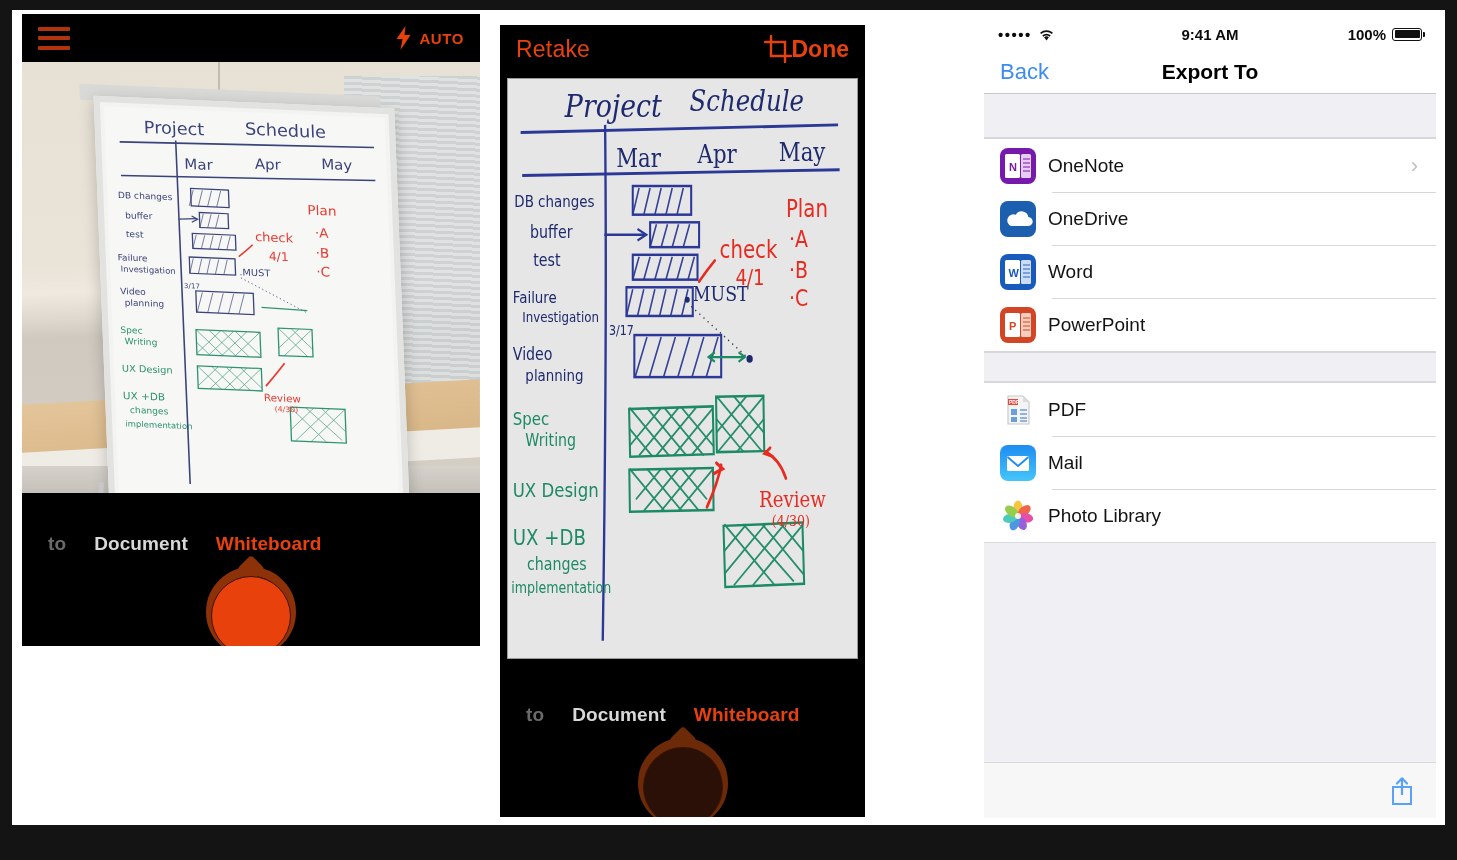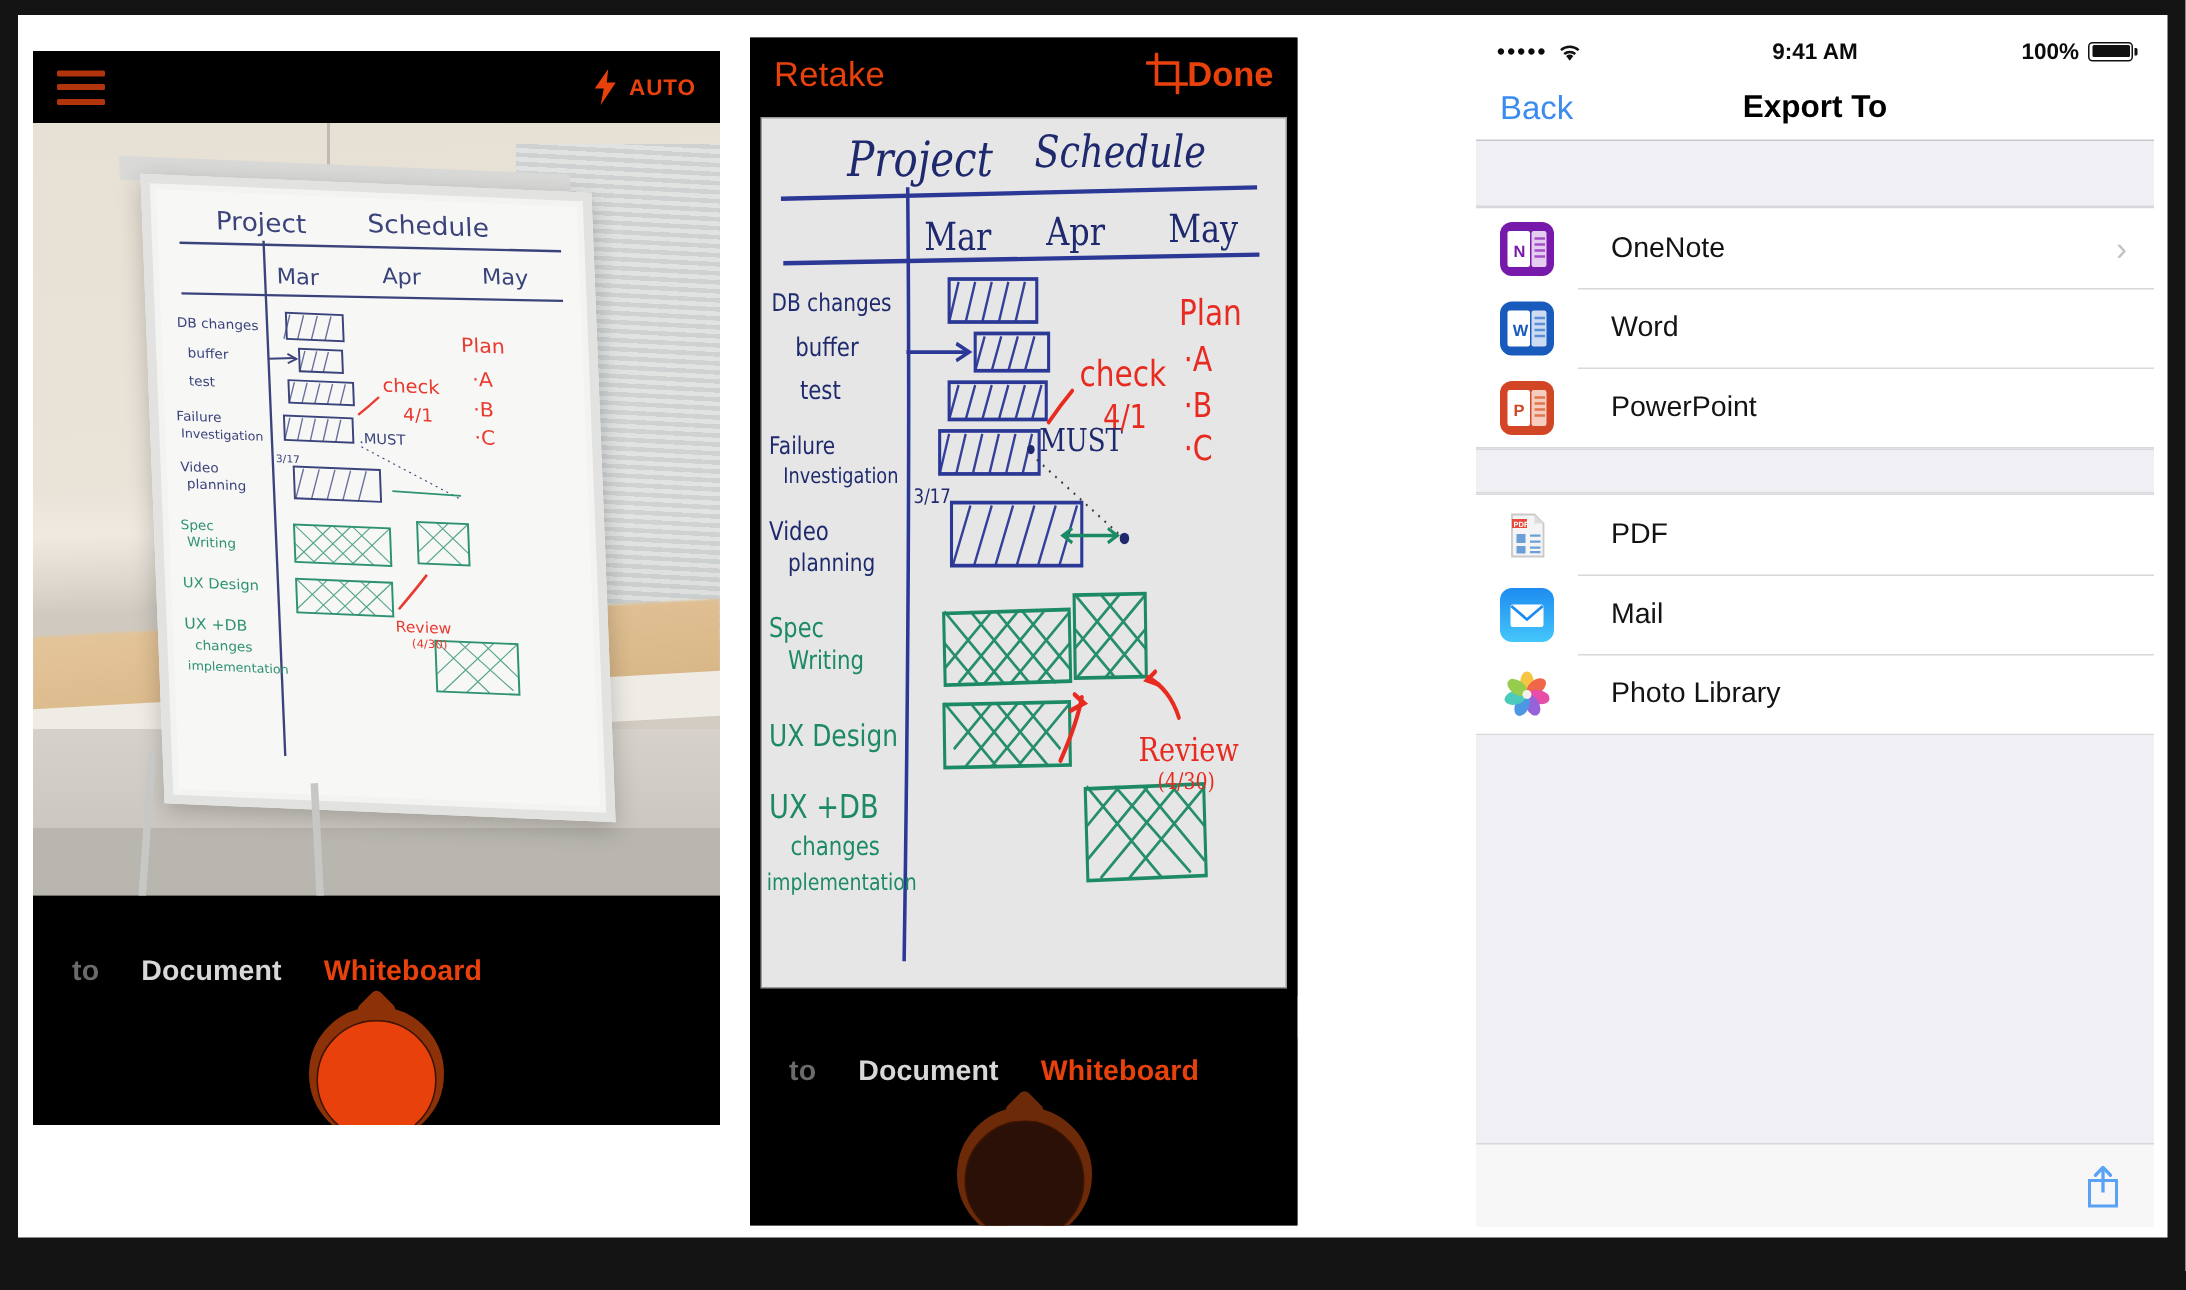--- a/index.html
+++ b/index.html
@@ -164,35 +164,35 @@
   .gap.small { height:30px; border-top:1px solid #d7d7dc;}
   .group { background:#fff; border-top:1px solid #d7d7dc; border-bottom:1px solid #d7d7dc; }
   .row {
     display:flex; align-items:center; height:53px; padding-left:16px;
     background:#fff; position:relative; cursor:pointer;
   }
   .row + .row::before {
     content:""; position:absolute; left:68px; right:0; top:0; height:1px; background:#d7d7dc;
   }
   .row-ic { width:36px; height:36px; flex:0 0 36px; border-radius:8px; position:relative; overflow:hidden;}
-  .row-label { margin-left:38px; font-size:19px; color:#131313; }
+  .row-label { margin-left:12px; font-size:19px; color:#131313; }
   .chev { margin-left:auto; margin-right:18px; color:#c1c1c6; font-size:22px; line-height:1; }
   .filler { flex:1 1 auto; background:#efeff4; }
   .toolbar {
     flex:0 0 56px; background:#f7f7f7; border-top:1px solid #d7d7dc;
     display:flex; align-items:center; justify-content:flex-end; padding-right:22px;
   }
   .share-ic { width:24px; height:30px; }
 </style>
 </head>
 <body>
 
 <div class="stage">
 
-  <div class="panel cam" style="left:10px; top:24px; width:458px; height:716px;">
+  <div class="panel cam" style="left:10px; top:4px; width:458px; height:632px;">
 
     <div class="cam-topbar">
       <div class="hamburger">
         <i></i>
           <i></i>
           <i></i>
       </div>
       <div class="flash-group">
         <svg class="bolt" viewBox="0 0 16 24">
           <polygon points="10,0 1,13 7,13 5,24 15,9 9,9" fill="#e8410c"></polygon>
@@ -486,20 +486,28 @@
               <rect x="21" y="6" width="10" height="24" rx="1.5" fill="#e4cdee"></rect>
               <g stroke="#a24fc7" stroke-width="1.6">
                 <path d="M23 11 h7 M23 15 h7 M23 19 h7 M23 23 h7"></path>
               </g>
             </svg>
           </span>
           <span class="row-label">OneNote</span>
           <span class="chev">›</span>
         </div>
 
+        <div class="row">
+          <span class="row-ic" style="background:#1b5fae;">
+            <svg viewBox="0 0 36 36" width="36" height="36">
+              <path d="M11 25 h17a4.5 4.5 0 0 0 .4-9 6.8 6.8 0 0 0-12.6-2.2A4.8 4.8 0 0 0 11 25z" fill="#fff"></path>
+            </svg>
+          </span>
+          <span class="row-label">OneDrive</span>
+        </div>
 
         <div class="row">
           <span class="row-ic" style="background:#195abd;">
             <svg viewBox="0 0 36 36" width="36" height="36">
               <rect x="5" y="6" width="15" height="24" rx="1.5" fill="#fff"></rect>
               <text x="8.5" y="23" font-size="11" font-weight="bold" fill="#195abd" font-family="'Liberation Sans',sans-serif">W</text>
               <rect x="21" y="6" width="10" height="24" rx="1.5" fill="#cddcf2"></rect>
               <g stroke="#5b8ed6" stroke-width="1.6">
                 <path d="M23 11 h7 M23 15 h7 M23 19 h7 M23 23 h7"></path>
               </g>

